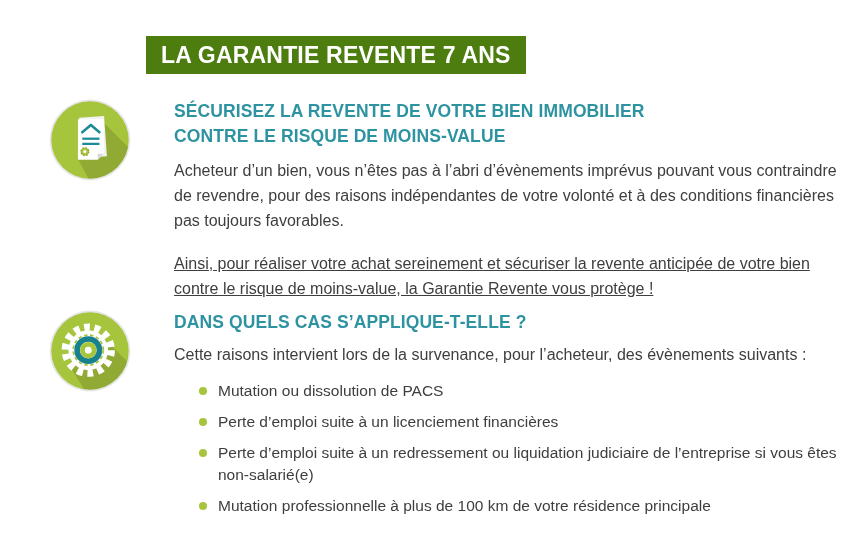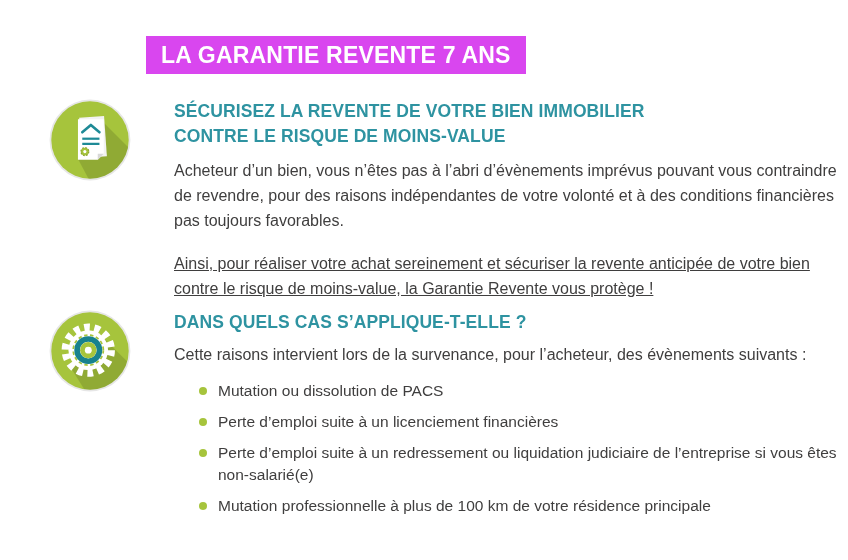--- a/index.html
+++ b/index.html
@@ -10,21 +10,21 @@
     color: #3f3e3e;
     position: relative;
     overflow: hidden;
   }
   .page { position: absolute; inset: 0; background: #ffffff; }
 
   .banner {
     position: absolute;
     left: 146px; top: 36px;
     height: 38px;
-    background: #d946ef;
+    background: #4d7c0f;
     color: #ffffff;
     font-size: 23px;
     font-weight: bold;
     line-height: 38px;
     padding: 0 15px;
     letter-spacing: 0.2px;
     white-space: nowrap;
     text-align: right;
   }
 

